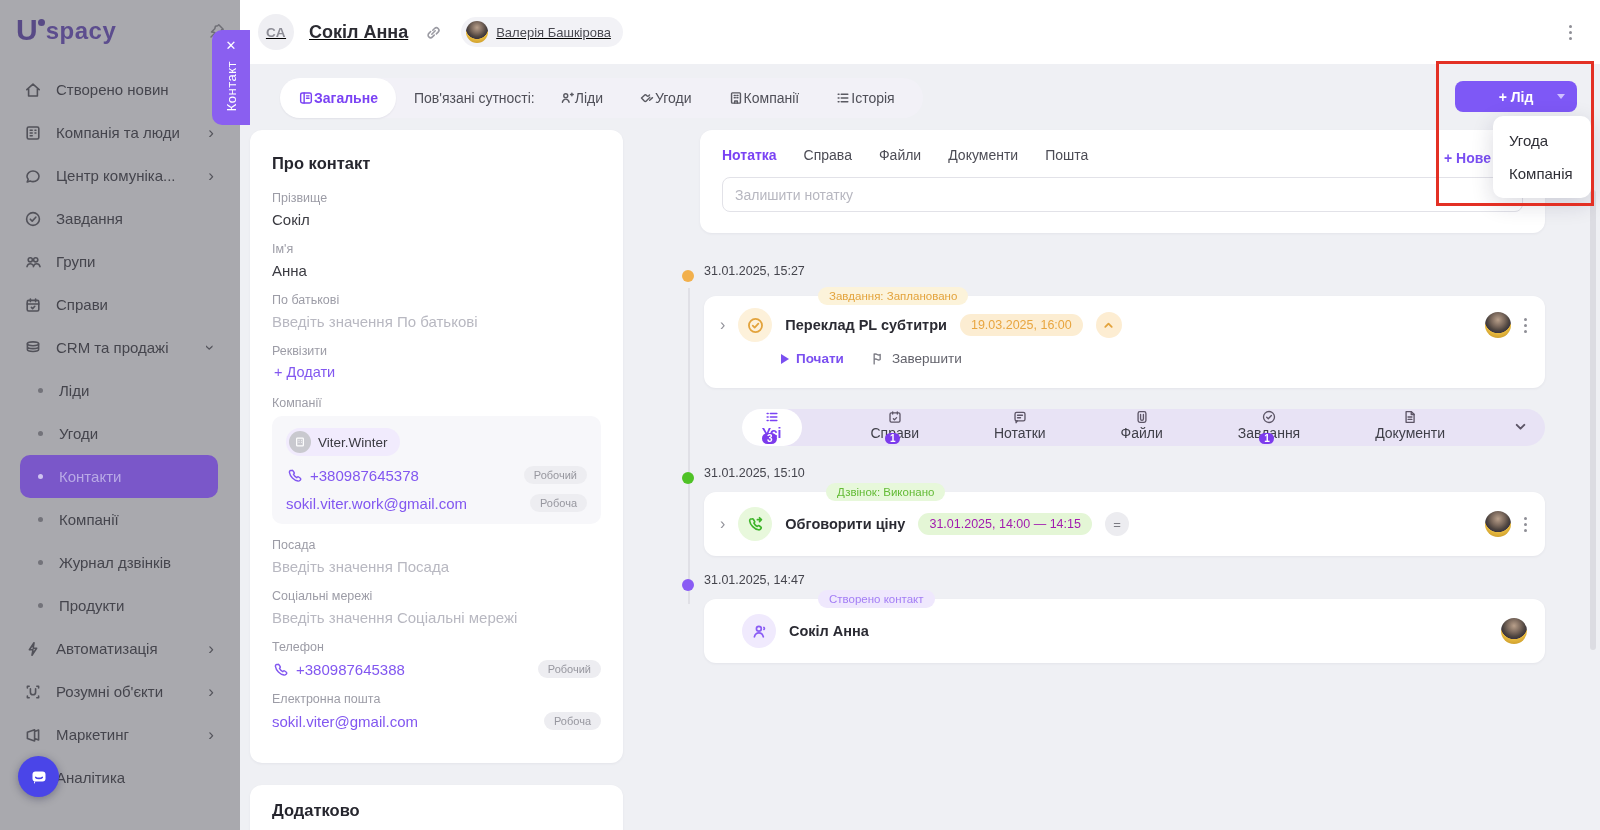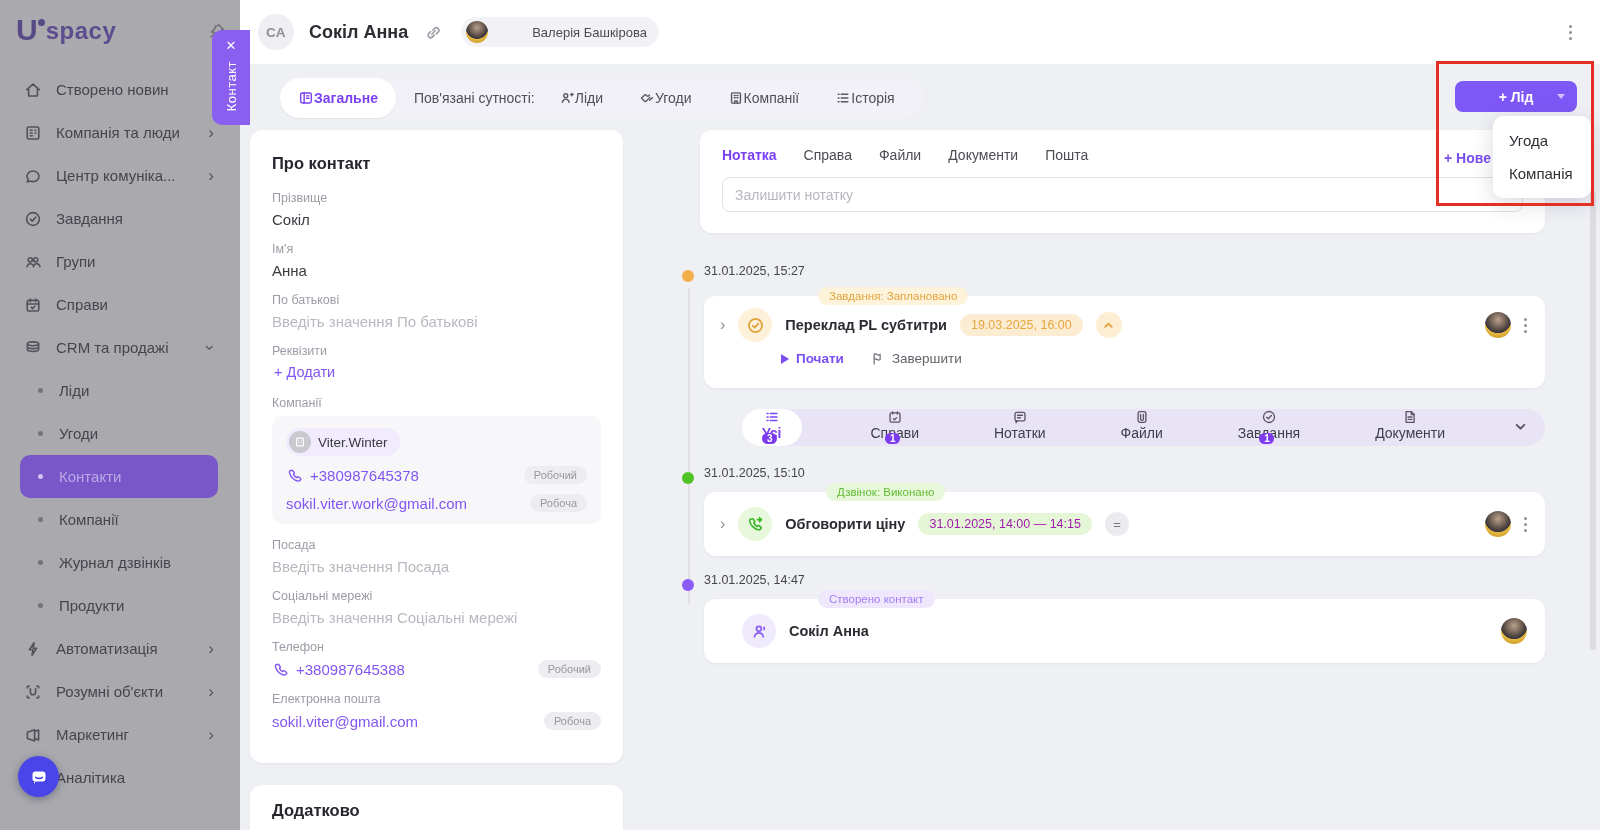--- a/index.html
+++ b/index.html
@@ -28,28 +28,28 @@
   
   .chat-fab { position:absolute; left:18px; top:756px; width:41px; height:41px; border-radius:50%; background:#4a45e8; z-index:40; display:flex; align-items:center; justify-content:center; box-shadow:0 2px 8px rgba(20,20,60,.35); cursor:pointer; }
 
   
   .side-tab { position:absolute; left:212px; top:30px; width:38px; height:95px; background:#8a5ff0; border-radius:10px 0 0 10px; z-index:30; display:flex; flex-direction:column; align-items:center; padding-top:8px; gap:8px; color:#fff; cursor:pointer; }
   .side-tab .x { font-size:13px; font-weight:700; }
   .side-tab .vlabel { writing-mode:vertical-rl; transform:rotate(180deg); font-size:13px; letter-spacing:0.5px; }
 
   
   .panel { position:absolute; left:240px; top:0; right:0; bottom:0; background:#eff0f4; z-index:10; }
-  .pheader { position:absolute; top:0; left:0; right:0; height:64px; background:#fff; display:flex; align-items:center; padding-left:18px; }
+  .pheader { position:absolute; top:0; left:0; right:0; height:64px; background:#fff; display:flex; align-items:center; padding-left:18px;text-decoration:underline; }
   .avatar-initials { width:36px; height:36px; border-radius:50%; background:#efeff3; color:#8d8d96; font-size:13.5px; font-weight:600; display:flex; align-items:center; justify-content:center; letter-spacing:.5px; }
   .contact-name { margin-left:15px; font-size:18px; font-weight:700; color:#2c2c33; }
   .link-ic { margin-left:16px; color:#9b9ba3; }
   .owner-pill { margin-left:18px; height:30px; border-radius:15px; background:#f2f2f6; display:flex; align-items:center; gap:8px; padding:0 12px 0 5px; cursor:pointer; }
   .photo { border-radius:50%; background:radial-gradient(circle at 50% 30%, #b9a08b 0%, #7a685c 30%, #4e4540 48%, #3c3640 58%, #e7b93f 61%, #d2a32f 80%, #b9912b 100%); }
   .owner-pill .photo { width:22px; height:22px; }
-  .owner-name { font-size:13px; color:#4a4a52;margin-left:36px; }
+  .owner-name { font-size:13px; color:#4a4a52; }
   .kebab { position:absolute; display:flex; flex-direction:column; gap:3px; cursor:pointer; }
   .kebab i { width:3px; height:3px; border-radius:50%; background:#8e8e96; }
   .kebab.hdr { right:28px; top:25px; }
 
   
   .tabstrip { position:absolute; left:40px; top:78px; height:40px; background:#f2f1f7; border-radius:20px; display:inline-flex; align-items:center; padding-right:10px; }
   .tab { display:flex; align-items:center; gap:0; font-size:14px; color:#4f4f58; padding:0 18px; height:40px; cursor:pointer; white-space:nowrap; }
   .tab .ic { color:#5a5a62; }
   .tab.active { background:#fff; border-radius:20px; color:#7a42f4; font-weight:600; box-shadow:0 1px 2px rgba(20,20,50,.06); }
   .tab.active .ic { color:#7a42f4; }

